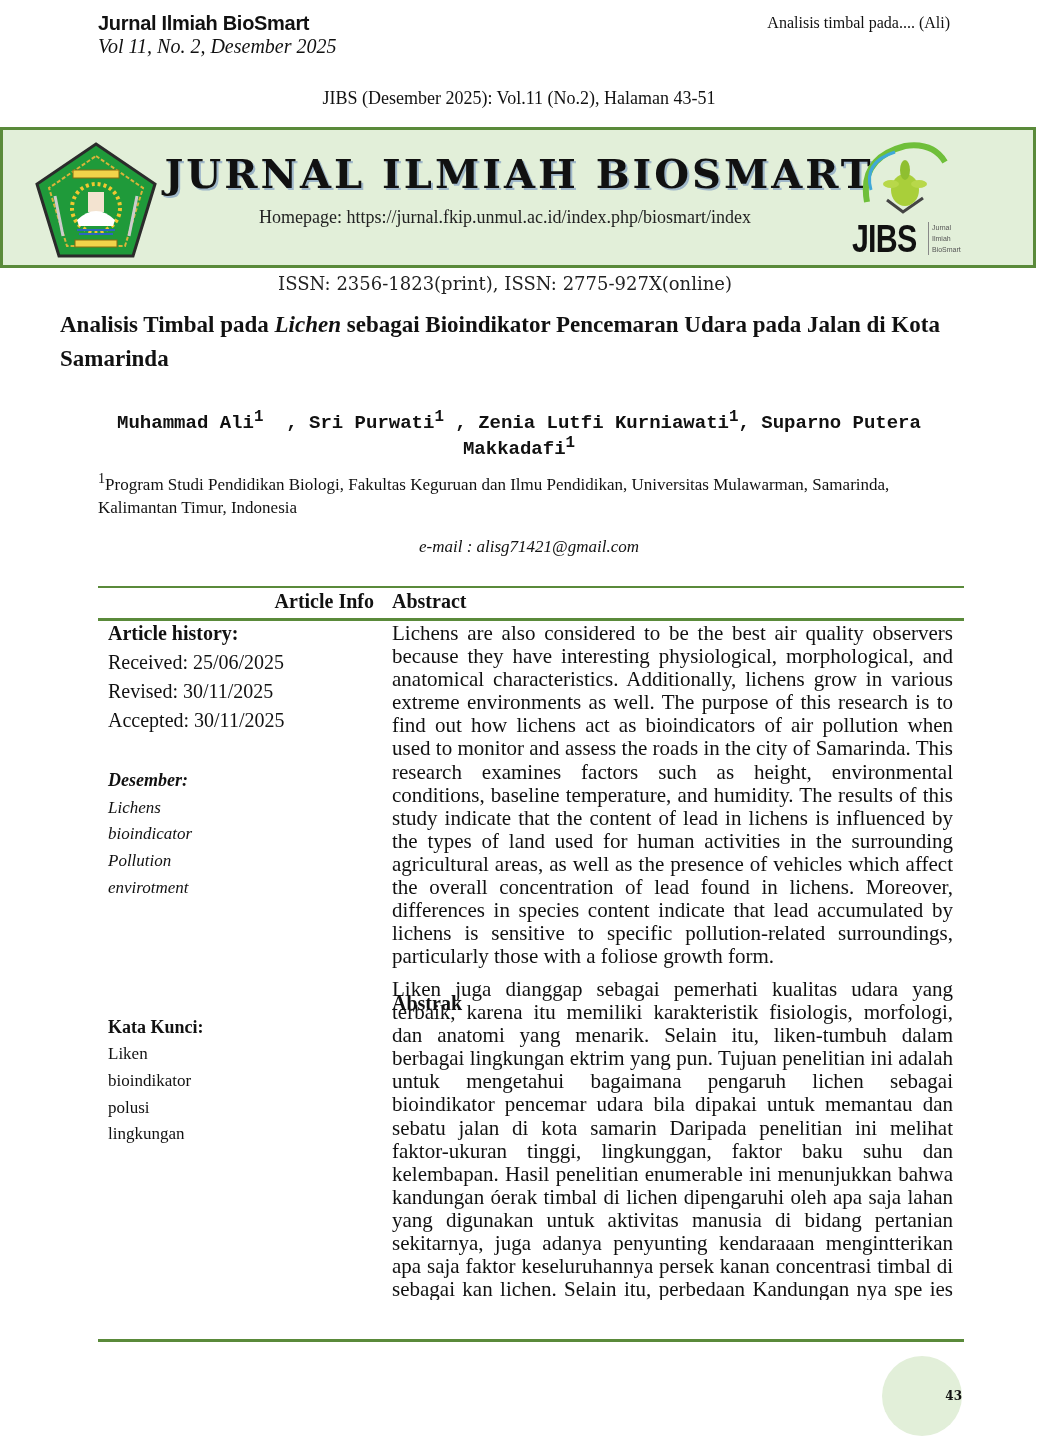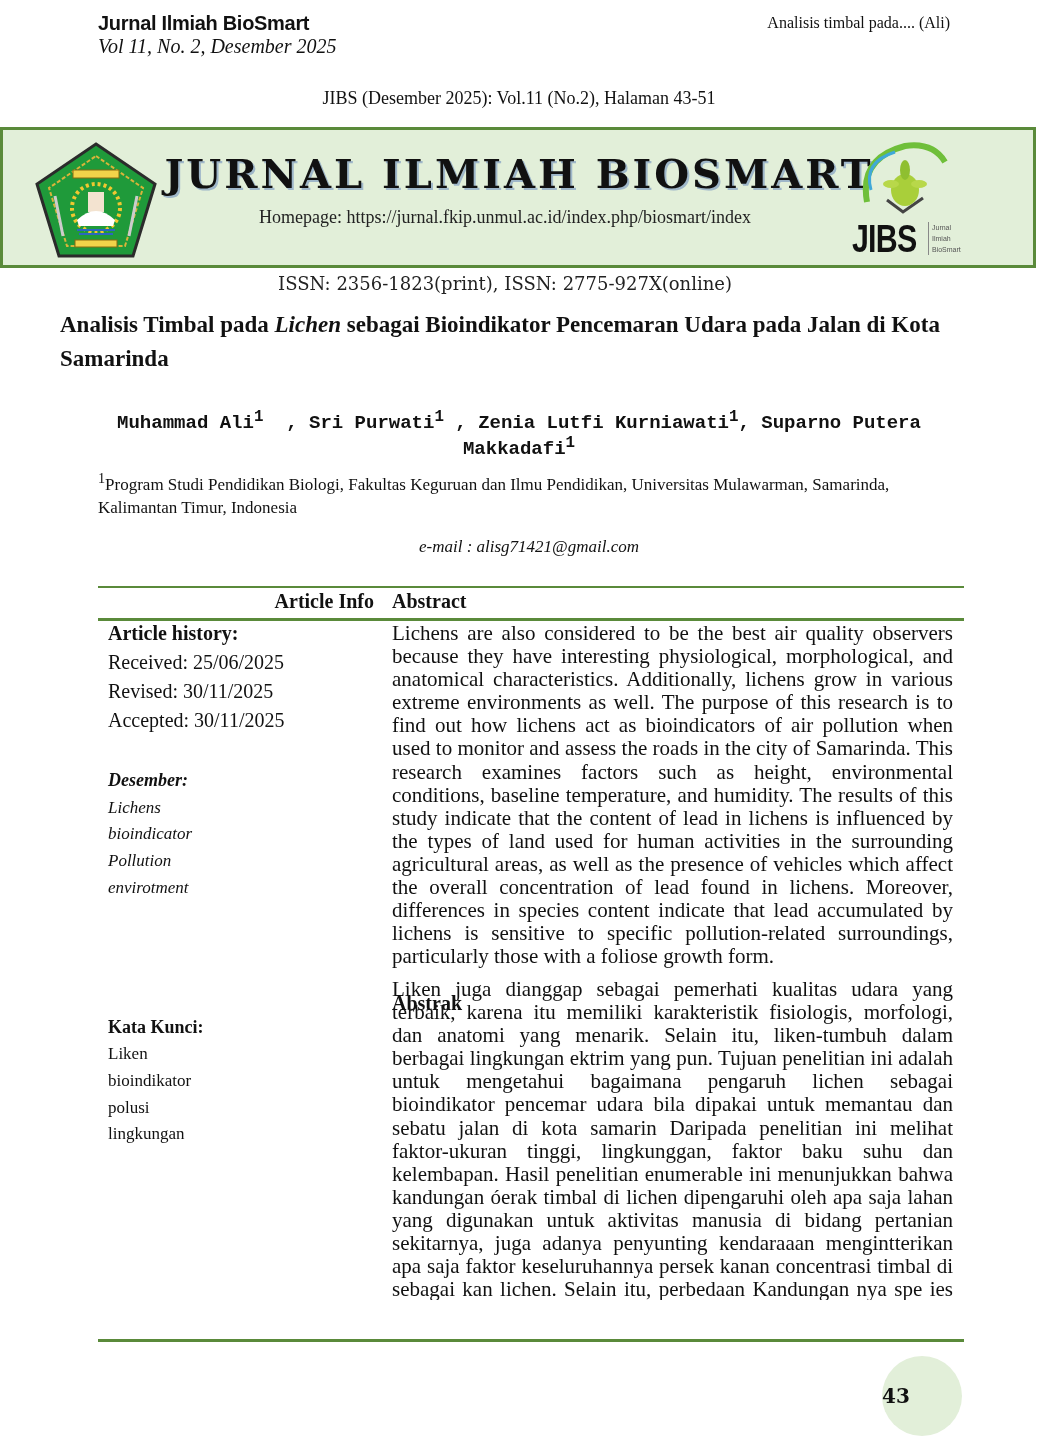--- a/index.html
+++ b/index.html
@@ -47,21 +47,21 @@
   .kw-item { font-style: italic; font-size: 17px; }
   .kk-title { top: 1017px; font-weight: bold; font-size: 18px; }
   .kk-item { font-size: 17px; text-align: center; }
 
   .abs-text { left: 392px; width: 561px; font-family: "Liberation Serif", serif; font-size: 21px; line-height: 23.1px; text-align: justify; }
   .abs-en { top: 622px; }
   .abstrak-hdr { left: 392px; top: 992px; }
   .abs-id { top: 978px; height: 322px; overflow: hidden; }
 
   .pagenum { left: 882px; top: 1356px; width: 80px; height: 80px; border-radius: 50%; background: #e2efd9;
-             display: flex; align-items: center; justify-content: flex-start; font-family: "DejaVu Serif", serif; font-weight: bold; font-size: 20px; }
+             display: flex; align-items: center; justify-content: flex-end; font-family: "DejaVu Serif", serif; font-weight: bold; font-size: 12px; }
 </style>
 </head>
 <body>
 
 <div class="abs runhead-left">
   <div class="jname">Jurnal Ilmiah BioSmart</div>
   <div class="jvol">Vol 11, No. 2, Desember 2025</div>
 </div>
 <div class="abs runhead-right">Analisis timbal pada.... (Ali)</div>
 <div class="abs citeline">JIBS (Desember 2025): Vol.11 (No.2), Halaman 43-51</div>

